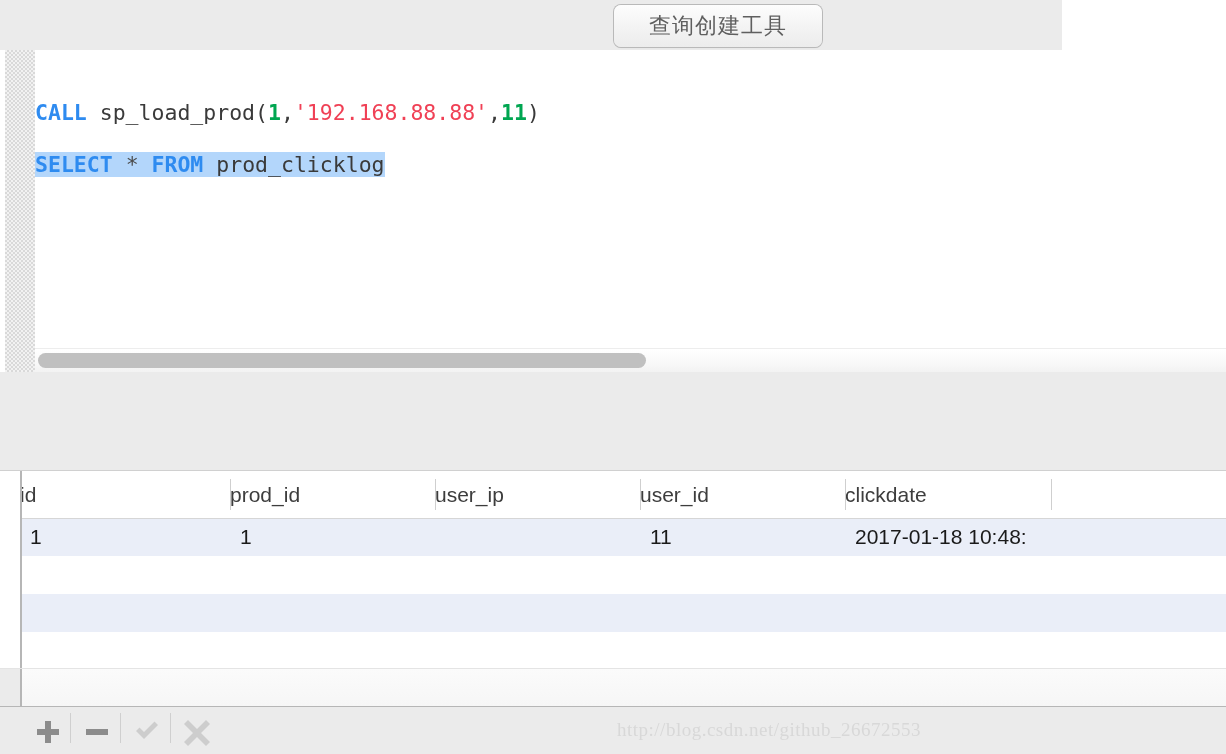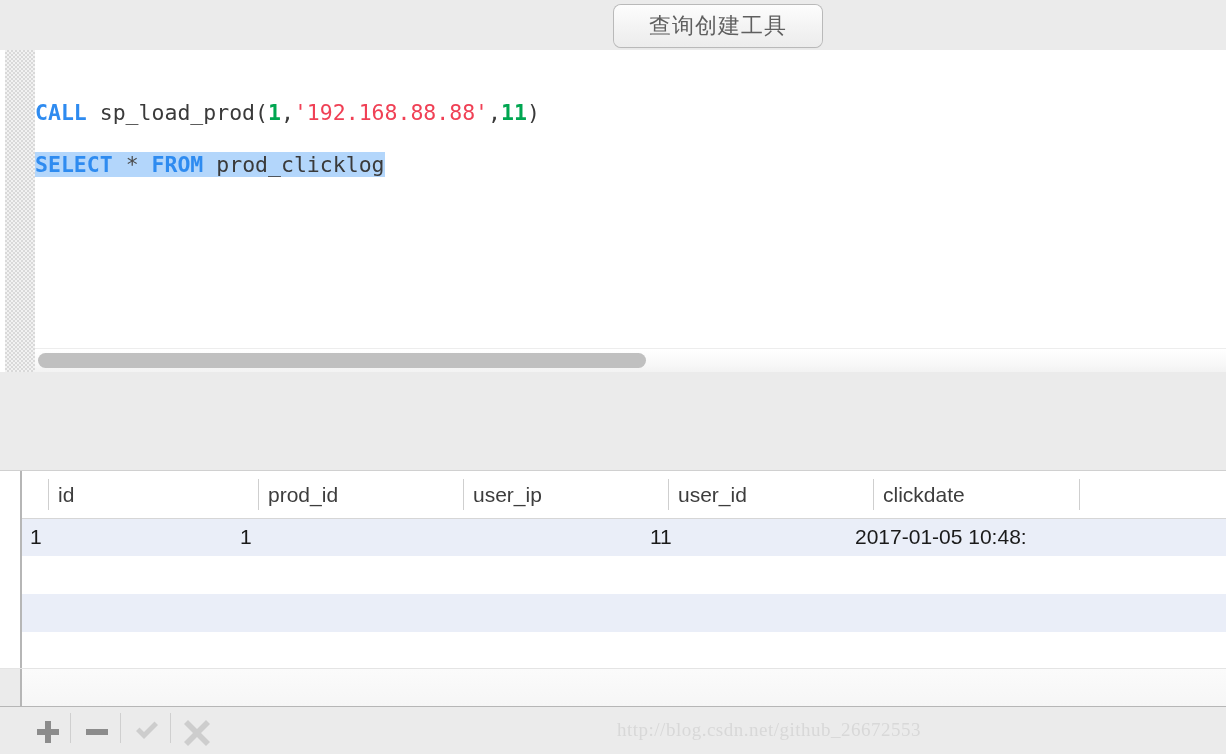--- a/index.html
+++ b/index.html
@@ -13,21 +13,21 @@
     position: relative;
     overflow: hidden;
     font-family: "Liberation Sans", sans-serif;
     -webkit-font-smoothing: antialiased;
   }
 
   
   #topbar {
     position: absolute;
     left: 0; top: 0;
-    width: 1226px; height: 62px;
+    width: 1062px; height: 62px;
     background: #ebebeb;
     text-align: center;
   }
   #tabgroup {
     position: absolute;
     left: 614px; top: 5px;
     height: 42px;
     display: flex;
     border-radius: 7px;
     overflow: hidden;
@@ -156,27 +156,25 @@
     background: #ffffff;
     border-bottom: 1px solid #d6d6d6;
     z-index: 2;
   }
   .hcell {
     position: absolute;
     top: 0;
     height: 47px;
     display: flex;
     align-items: center;
-    padding-left: 10px;
     box-sizing: border-box;
     font-size: 21px;
     color: #3d3d3d;
     cursor: pointer;
     user-select: none;
-    margin-left: 28px;
   }
   .hcell .hsep {
     position: absolute;
     left: 0; top: 8px;
     width: 1px; height: 31px;
     background: #cfcfcf;
   }
   .grow {
     position: absolute;
     left: 0;
@@ -269,21 +267,21 @@
 
 </div>
 
 <div id="grid">
   <div id="gridRowHeaderCol"></div>
   <div id="gridRows">
       <div class="grow odd" style="top: 47px;">
         <div class="gcell" style="left: 20px; width: 210px;">1</div>
         <div class="gcell" style="left: 230px; width: 205px;">1</div>
         <div class="gcell" style="left: 640px; width: 205px;">11</div>
-        <div class="gcell" style="left: 845px; width: 206px;">2017-01-05 10:48:</div>
+        <div class="gcell" style="left: 845px; width: 206px;">2017-01-18 10:48:</div>
         <div class="gcell" style="left: 1051px; width: 175px;"></div>
       </div>
       <div class="grow even" style="top: 85px;">
         <div class="gcell" style="left: 20px; width: 210px;"></div>
         <div class="gcell" style="left: 230px; width: 205px;"></div>
         <div class="gcell" style="left: 435px; width: 205px;"></div>
         <div class="gcell" style="left: 640px; width: 205px;"></div>
         <div class="gcell" style="left: 845px; width: 206px;"></div>
         <div class="gcell" style="left: 1051px; width: 175px;"></div>
       </div>

